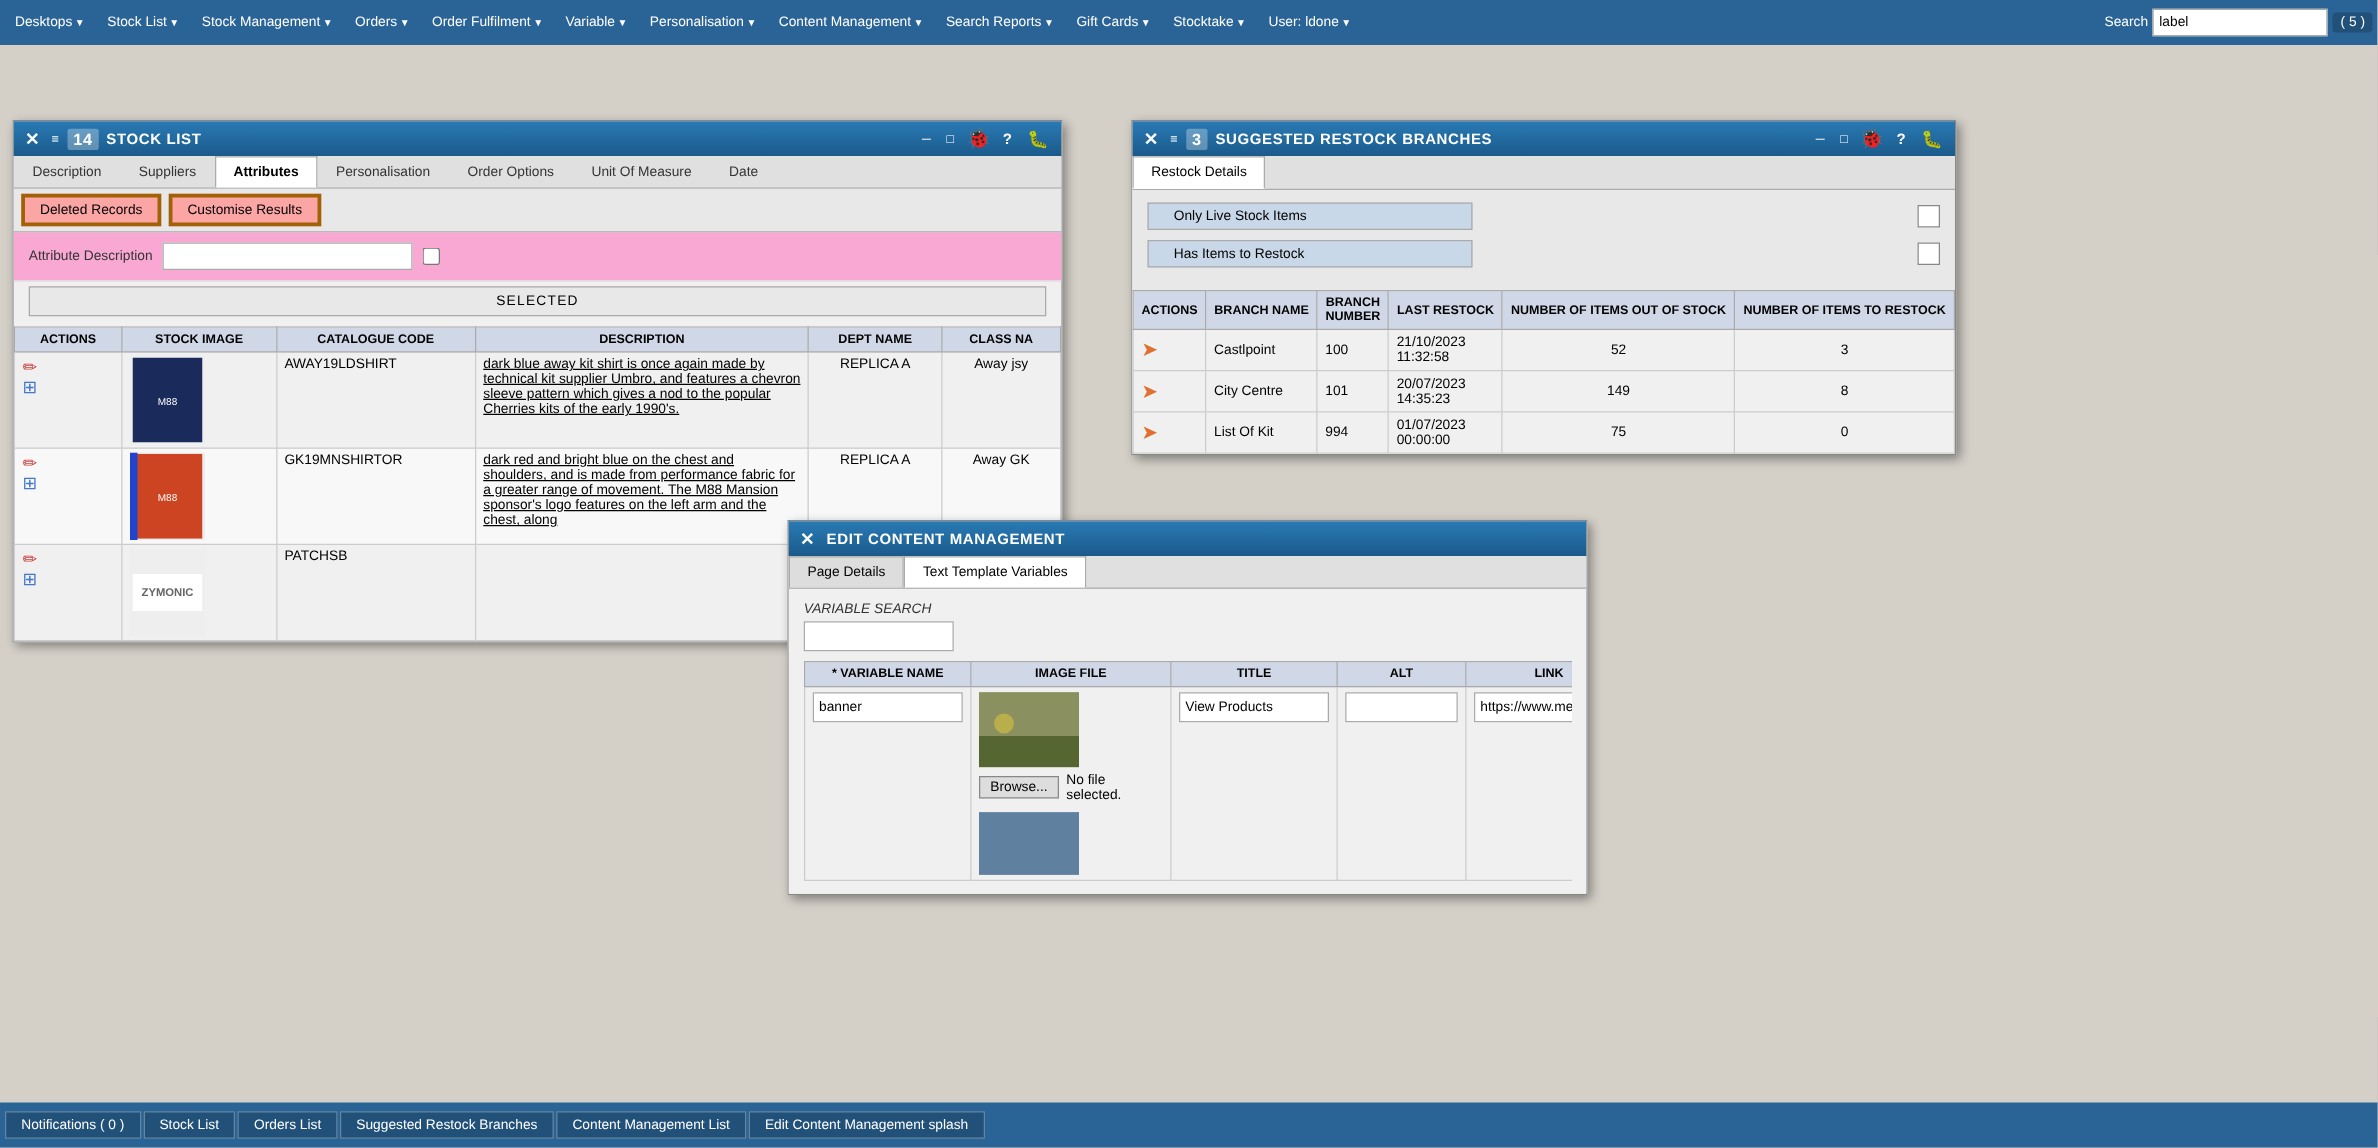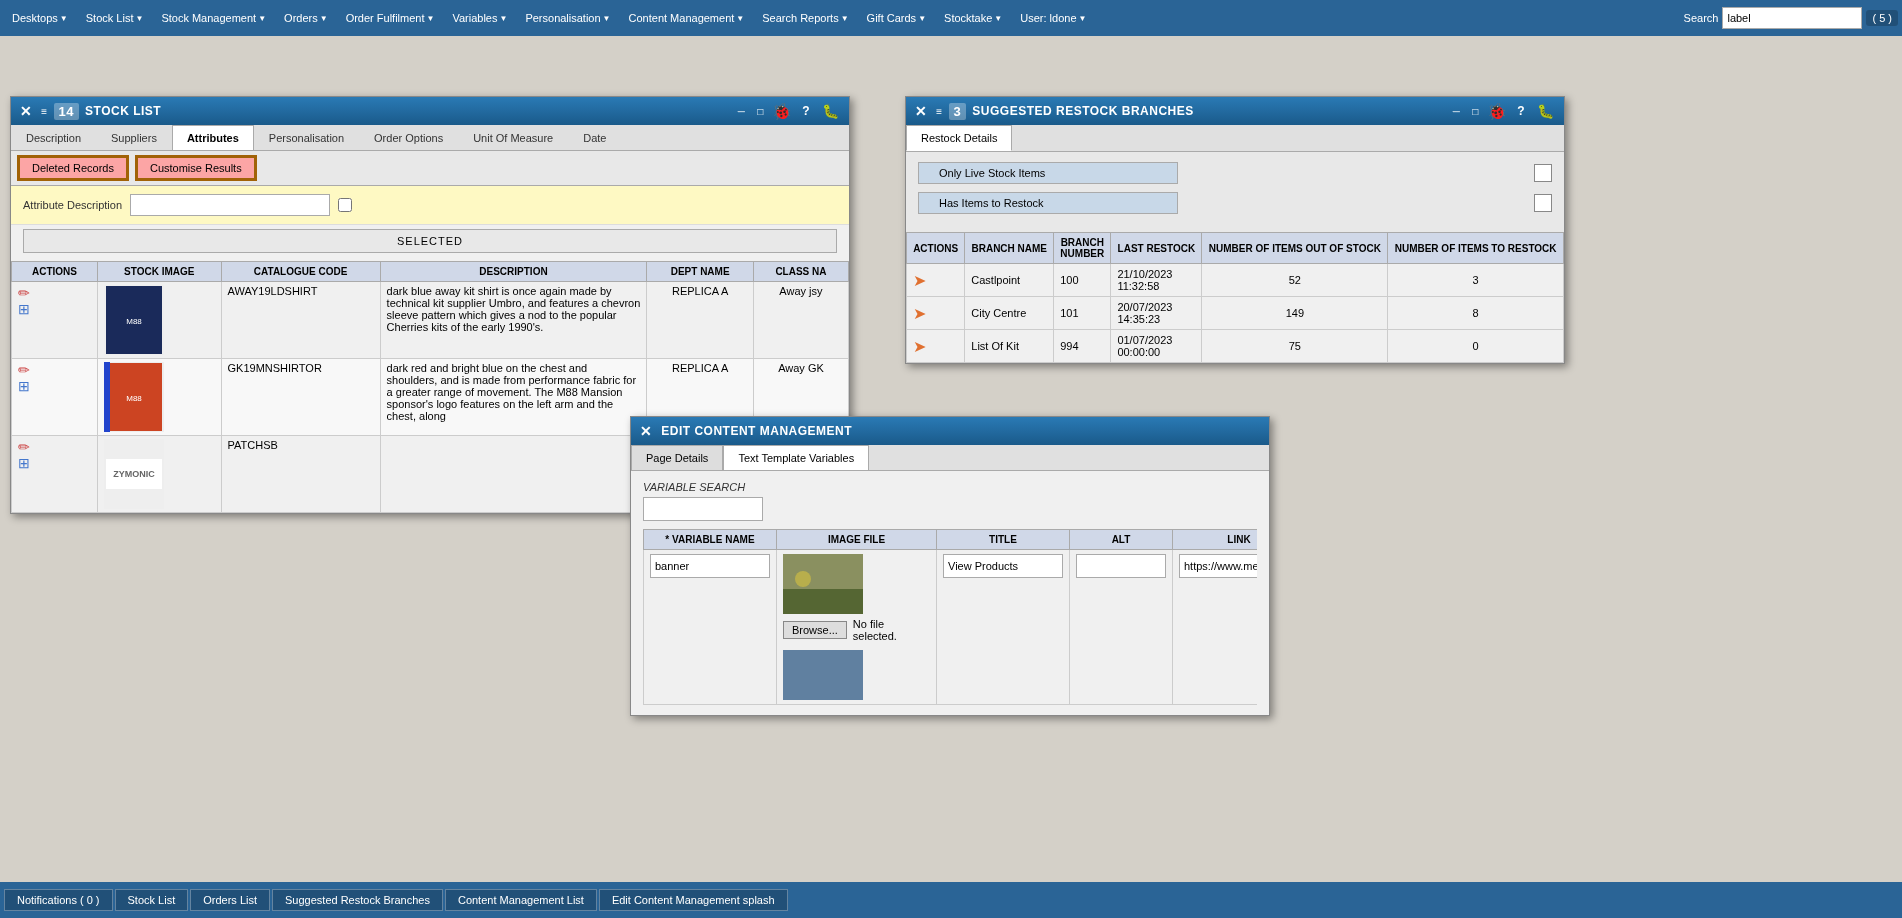--- a/index.html
+++ b/index.html
@@ -41,35 +41,35 @@
     .stock-list-window { left: 10px; top: 60px; width: 840px; }
     .tabs-row { display: flex; background: #e0e0e0; border-bottom: 1px solid #aaa; }
     .tab {
       padding: 6px 14px; font-size: 11px; cursor: pointer; border: 1px solid transparent;
       border-bottom: none; text-transform: capitalize; color: #333; white-space: nowrap;
     }
     .tab.active { background: white; border-color: #aaa; border-bottom-color: white; font-weight: bold; color: #000; }
     .sub-tabs-row { display: flex; background: #e8e8e8; border-bottom: 1px solid #aaa; padding: 4px 6px; gap: 6px; }
     .sub-tab { padding: 4px 12px; font-size: 11px; cursor: pointer; background: #fca5a5; border: 3px solid #a16207; }
 
-    .filter-row { display: flex; align-items: center; gap: 8px; padding: 8px 12px; background: #fef9c3; border-bottom: 1px solid #ddd; }
+    .filter-row { display: flex; align-items: center; gap: 8px; padding: 8px 12px; background: #f9a8d4; border-bottom: 1px solid #ddd; }
     .filter-label { font-size: 11px; color: #333; }
     .filter-input { height: 22px; border: 1px solid #aaa; padding: 2px 4px; font-size: 11px; width: 200px; }
     .filter-check { width: 14px; height: 14px; }
     .selected-btn { display: block; margin: 4px 12px 8px; height: 24px; background: #e8e8e8; border: 1px solid #aaa; cursor: pointer; font-size: 11px; width: calc(100% - 24px); text-transform: uppercase; letter-spacing: 1px; }
 
     
     .data-table { width: 100%; border-collapse: collapse; font-size: 11px; }
     .data-table th { background: #d0d8e8; border: 1px solid #aaa; padding: 4px 6px; text-transform: uppercase; font-size: 10px; text-align: center; }
     .data-table td { border: 1px solid #ccc; padding: 3px 6px; vertical-align: top; }
     .data-table tr:nth-child(even) td { background: #f8f8f8; }
     .action-icon { color: #cc4444; font-size: 14px; cursor: pointer; display: block; }
     .action-icon2 { color: #4477cc; font-size: 14px; cursor: pointer; display: block; }
     .stock-img-placeholder { width: 60px; height: 70px; background: #eee; display: flex; align-items: center; justify-content: center; overflow: hidden; }
-    .desc-cell { max-width: 180px; }
+    .desc-cell { max-width: 180px; text-decoration: underline; }
     .dept-col { text-align: center; }
     .class-col { text-align: center; }
 
     
     .restock-window { left: 905px; top: 60px; width: 660px; }
     .restock-tabs { display: flex; background: #e0e0e0; border-bottom: 1px solid #aaa; }
     .restock-tab { padding: 6px 14px; font-size: 11px; cursor: pointer; background: white; border: 1px solid #aaa; border-bottom-color: white; }
     .restock-filters { padding: 10px 12px; background: #e8e8e8; }
     .filter-item { display: flex; align-items: center; justify-content: space-between; margin-bottom: 8px; }
     .filter-item-label { background: #c8d8e8; border: 1px solid #aaa; padding: 4px 20px; font-size: 11px; width: 260px; }
@@ -124,21 +124,21 @@
   </div>
   <div class="nav-item">
     <span>Orders</span>
     <span class="arrow">▼</span>
   </div>
   <div class="nav-item">
     <span>Order Fulfilment</span>
     <span class="arrow">▼</span>
   </div>
   <div class="nav-item">
-    <span>Variables</span>
+    <span>Variable</span>
     <span class="arrow">▼</span>
   </div>
   <div class="nav-item">
     <span>Personalisation</span>
     <span class="arrow">▼</span>
   </div>
   <div class="nav-item">
     <span>Content Management</span>
     <span class="arrow">▼</span>
   </div>

